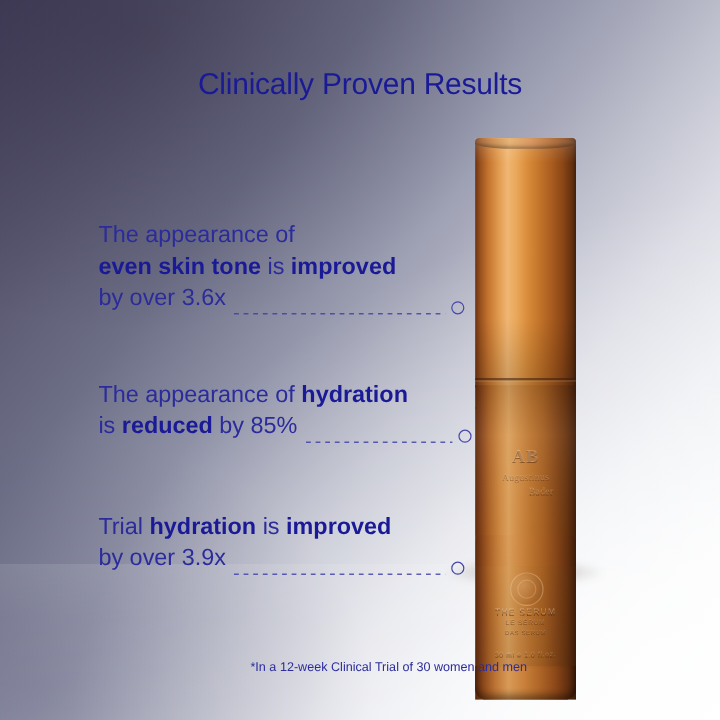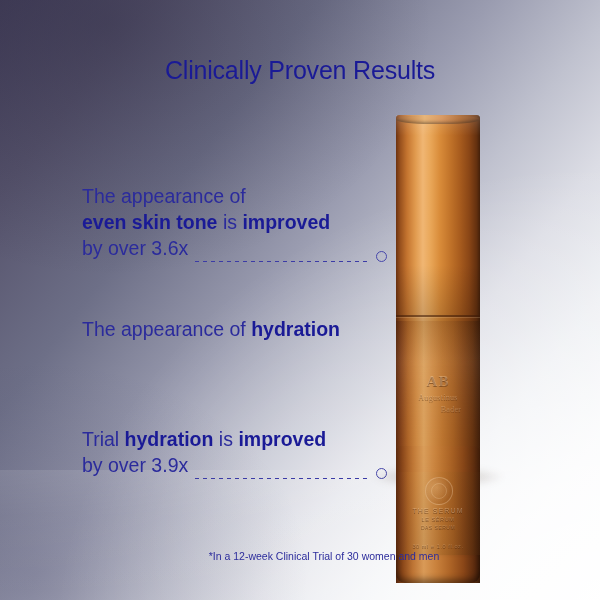--- a/index.html
+++ b/index.html
@@ -211,20 +211,25 @@
       <span class="txt">by over 3.6x</span>
       <span class="leader" style="width: 176px;"></span>
       <span class="dot"></span>
     </div>
   </div>
 
   <div class="claim c2">
     <div class="ln">
       <span>The appearance of </span><b>hydration</b>
     </div>
+    <div class="ln lastline">
+      <span class="txt"><span>is </span><b>reduced</b><span> by 85%</span></span>
+      <span class="leader" style="width: 122px;"></span>
+      <span class="dot"></span>
+    </div>
   </div>
 
   <div class="claim c3">
     <div class="ln">
       <span>Trial </span><b>hydration</b><span> is </span><b>improved</b>
     </div>
     <div class="ln lastline">
       <span class="txt">by over 3.9x</span>
       <span class="leader" style="width: 176px;"></span>
       <span class="dot"></span>

